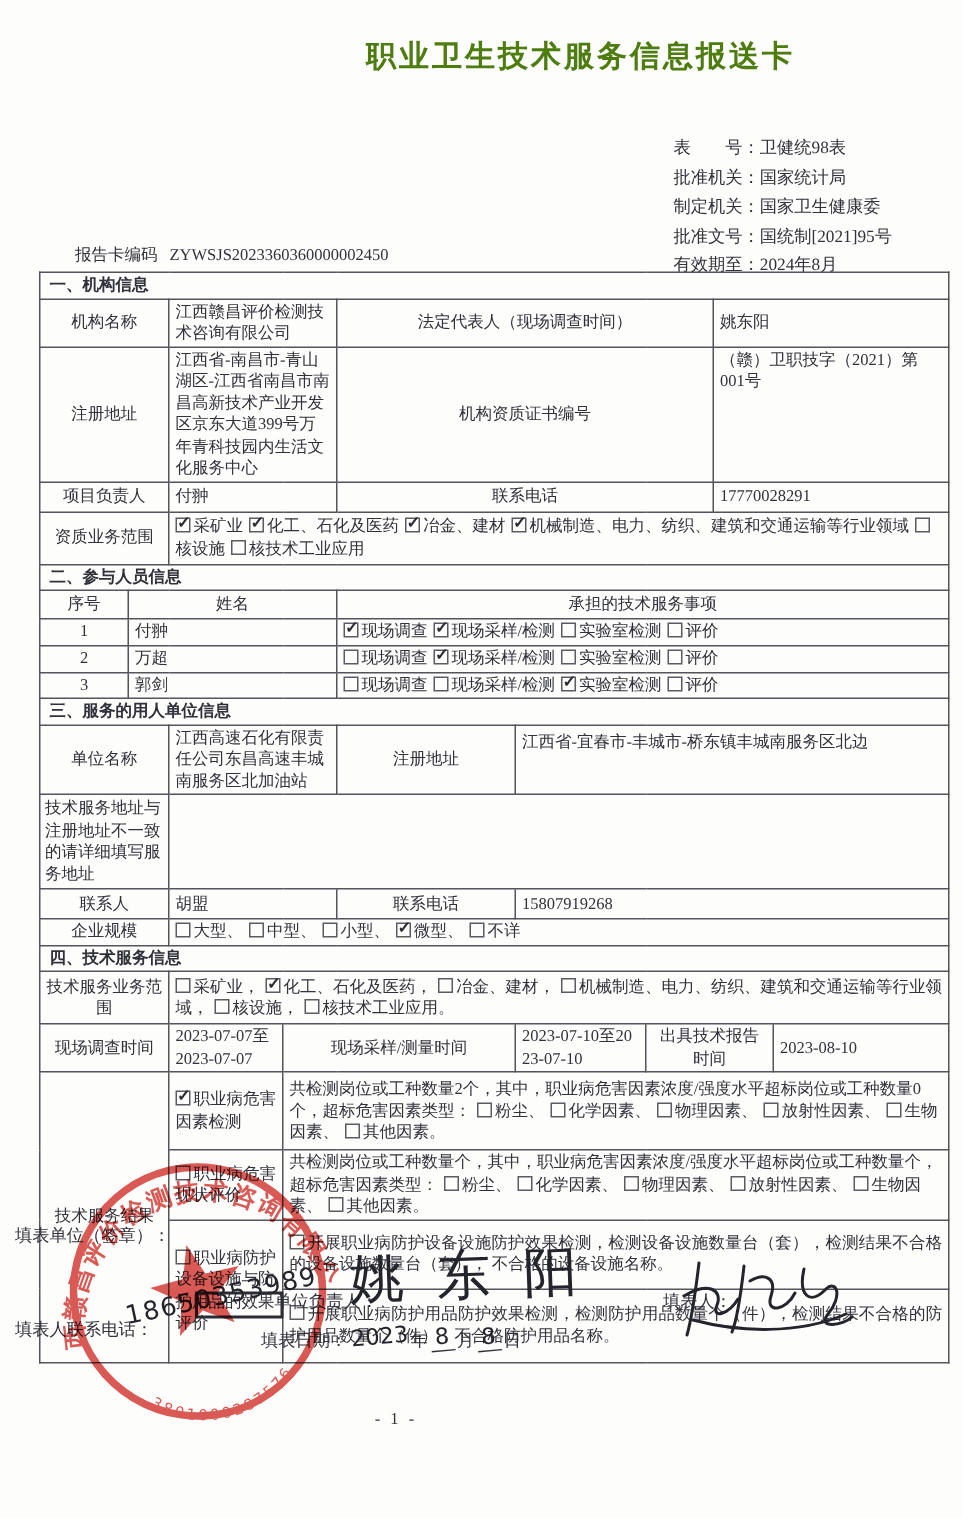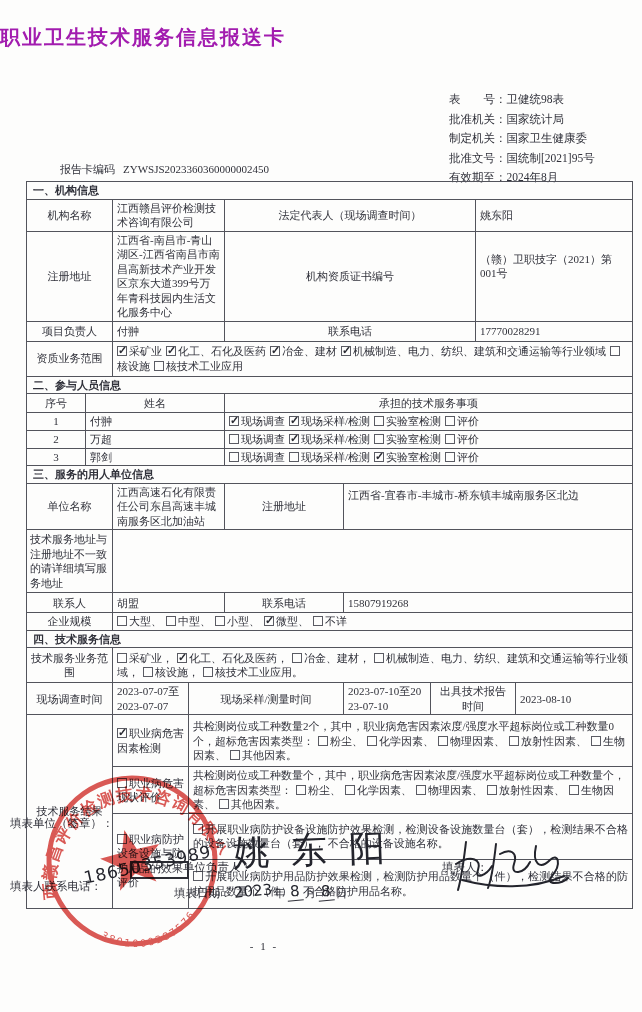--- a/index.html
+++ b/index.html
@@ -1,23 +1,23 @@
 <!DOCTYPE html>
 <html><head>
 <meta charset="utf-8">
 <style>
   html,body{margin:0;padding:0;background:#ffffff;}
   .page{position:relative;width:642px;height:1012px;background:#fdfdfc;overflow:hidden;
         font-family:"Liberation Serif","DejaVu Serif",serif;color:#30313a;}
-  .doc-title{position:absolute;top:24px;left:0;width:530px;text-align:left;
-             font-size:20px;font-weight:bold;letter-spacing:2px;color:#a21caf;}
+  .doc-title{position:absolute;top:24px;left:0;width:530px;text-align:right;
+             font-size:20px;font-weight:bold;letter-spacing:2px;color:#4d7c0f;}
   .doc-year{position:absolute;top:67px;left:0;width:530px;text-align:center;font-size:11px;}
   .meta{position:absolute;top:90px;left:449px;font-size:11.5px;line-height:19.5px;}
   .meta .mline{white-space:nowrap;}
-  .report-code{position:absolute;top:162px;left:60px;font-size:11px;}
+  .report-code{position:absolute;top:162px;left:50px;font-size:11px;}
   .report-code .code{margin-left:8px;}
   table.form{position:absolute;top:181px;left:26px;width:606px;border-collapse:collapse;
              table-layout:fixed;font-size:11px;}
   table.form td{border:1px solid #53545c;padding:1px 4px;line-height:1.32;vertical-align:middle;
                 overflow:hidden;}
   tr.sec td{font-weight:bold;padding:1px 6px;font-size:11px;}
   td.lab{text-align:center;}
   td.val{text-align:left;}
   td.just{text-align:justify;}
   td.brk{word-break:break-all;}
@@ -84,21 +84,21 @@
     <tr style="height:27px">
       <td class="lab" colspan="2">机构名称</td>
       <td class="val" colspan="2">江西赣昌评价检测技术咨询有限公司</td>
       <td class="lab" colspan="4">法定代表人（现场调查时间）</td>
       <td class="val" colspan="2">姚东阳</td>
     </tr>
     <tr style="height:75px">
       <td class="lab" colspan="2">注册地址</td>
       <td class="val" colspan="2">江西省-南昌市-青山湖区-江西省南昌市南昌高新技术产业开发区京东大道399号万年青科技园内生活文化服务中心</td>
       <td class="lab" colspan="4">机构资质证书编号</td>
-      <td class="val" colspan="2" style="vertical-align:top;padding-top:20px">（赣）卫职技字（2021）第001号</td>
+      <td class="val" colspan="2" style="vertical-align:top;padding-top:1px">（赣）卫职技字（2021）第001号</td>
     </tr>
     <tr style="height:20px">
       <td class="lab" colspan="2">项目负责人</td>
       <td class="val" colspan="2">付翀</td>
       <td class="lab" colspan="4">联系电话</td>
       <td class="val" colspan="2">17770028291</td>
     </tr>
     <tr style="height:35px">
       <td class="lab" colspan="2">资质业务范围</td>
       <td class="val" colspan="8"><span class="seg"><span class="cb on"></span>采矿业</span><span class="seg"><span class="cb on"></span>化工、石化及医药</span><span class="seg"><span class="cb on"></span>冶金、建材</span><span class="seg"><span class="cb on"></span>机械制造、电力、纺织、建筑和交通运输等行业领域</span><span class="seg"><span class="cb"></span>核设施</span><span class="seg"><span class="cb"></span>核技术工业应用</span></td>

